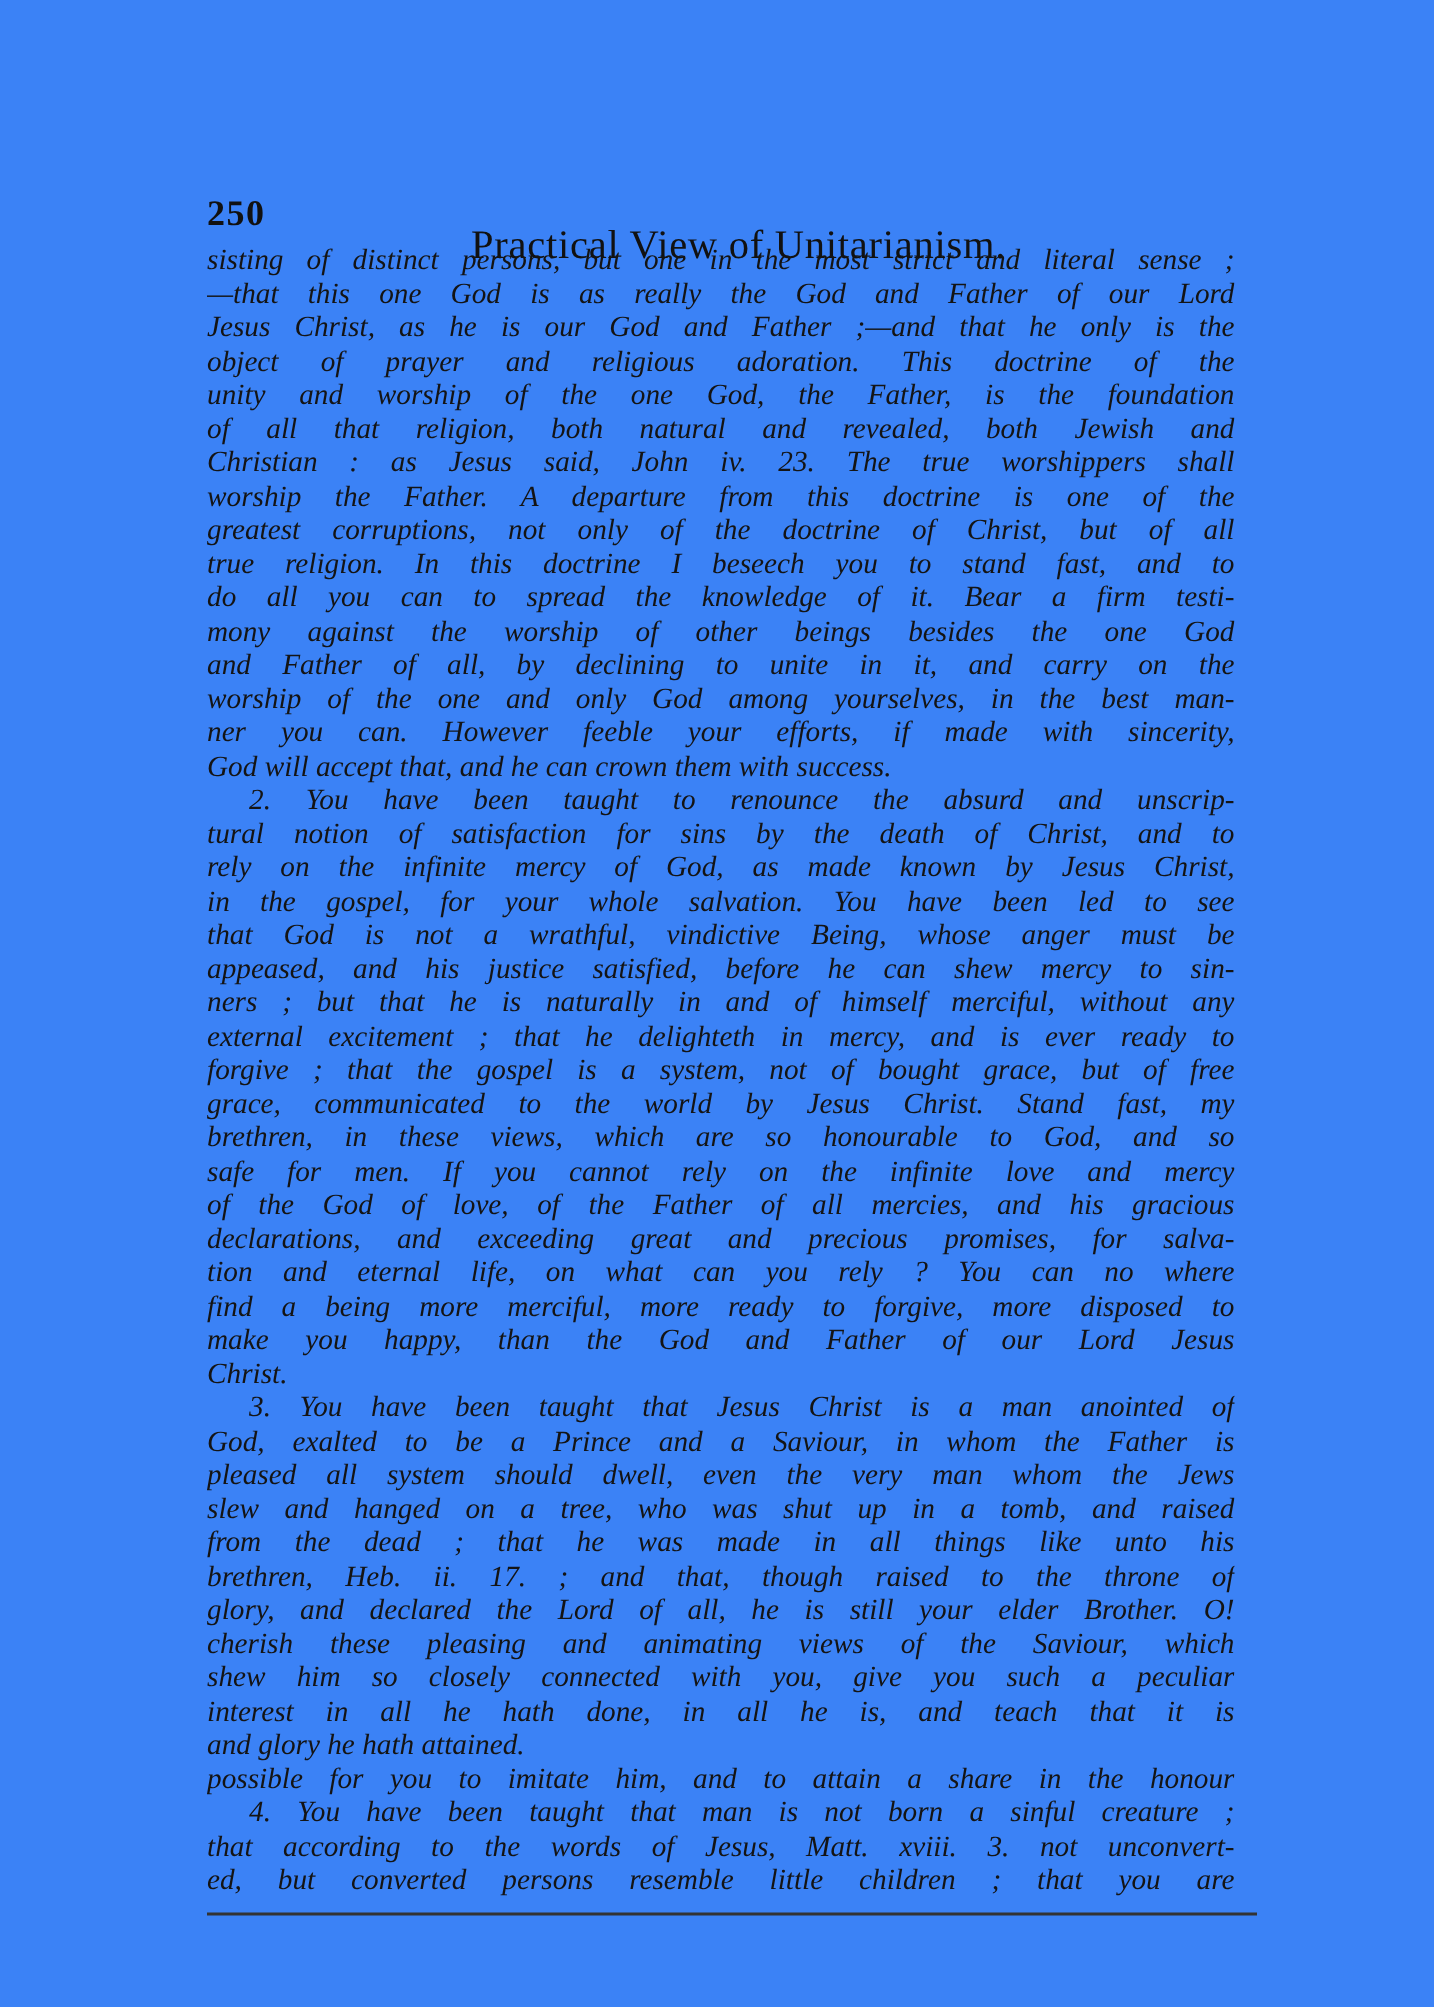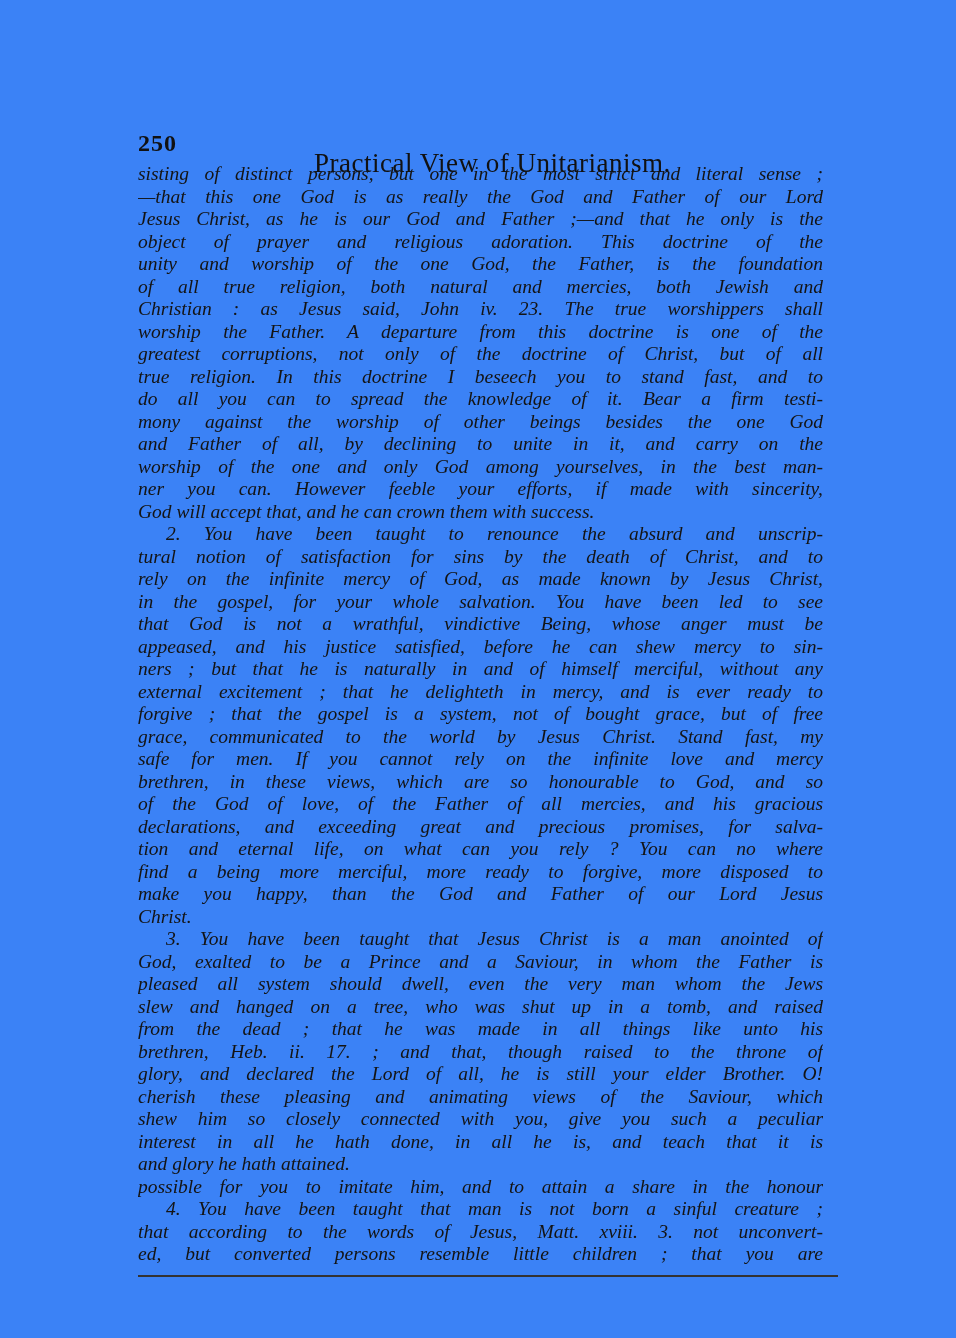--- a/index.html
+++ b/index.html
@@ -22,43 +22,43 @@
     <span class="page-num">250</span>
     <span class="running-title">Practical View of Unitarianism.</span>
   </div>
 
   <div class="body-text" id="body-text">
       <div class="line">sisting of distinct persons, but one in the most strict and literal sense ;</div>
       <div class="line">—that this one God is as really the God and Father of our Lord</div>
       <div class="line">Jesus Christ, as he is our God and Father ;—and that he only is the</div>
       <div class="line">object of prayer and religious adoration.   This doctrine of the</div>
       <div class="line">unity and worship of the one God, the Father, is the foundation</div>
-      <div class="line">of all true religion, both natural and mercies, both Jewish and</div>
+      <div class="line">of all that religion, both natural and revealed, both Jewish and</div>
       <div class="line">Christian : as Jesus said, John iv. 23. The true worshippers shall</div>
       <div class="line">worship the Father.  A departure from this doctrine is one of the</div>
       <div class="line">greatest corruptions, not only of the doctrine of Christ, but of all</div>
       <div class="line">true religion.  In this doctrine I beseech you to stand fast, and to</div>
       <div class="line">do all you can to spread the knowledge of it.  Bear a firm testi-</div>
       <div class="line">mony against the worship of other beings besides the one God</div>
       <div class="line">and Father of all, by declining to unite in it, and carry on the</div>
       <div class="line">worship of the one and only God among yourselves, in the best man-</div>
       <div class="line">ner you can.  However feeble your efforts, if made with sincerity,</div>
       <div class="line last">God will accept that, and he can crown them with success.</div>
       <div class="line indent">2. You have been taught to renounce the absurd and unscrip-</div>
       <div class="line">tural notion of satisfaction for sins by the death of Christ, and to</div>
       <div class="line">rely on the infinite mercy of God, as made known by Jesus Christ,</div>
       <div class="line">in the gospel, for your whole salvation.  You have been led to see</div>
       <div class="line">that God is not a wrathful, vindictive Being, whose anger must be</div>
       <div class="line">appeased, and his justice satisfied, before he can shew mercy to sin-</div>
       <div class="line">ners ; but that he is naturally in and of himself merciful, without any</div>
       <div class="line">external excitement ; that he delighteth in mercy, and is ever ready to</div>
       <div class="line">forgive ; that the gospel is a system, not of bought grace, but of free</div>
       <div class="line">grace, communicated to the world by Jesus Christ.  Stand fast, my</div>
+      <div class="line">brethren, in these views, which are so honourable to God, and so</div>
       <div class="line">safe for men.  If you cannot rely on the infinite love and mercy</div>
-      <div class="line">brethren, in these views, which are so honourable to God, and so</div>
       <div class="line">of the God of love, of the Father of all mercies, and his gracious</div>
       <div class="line">declarations, and exceeding great and precious promises, for salva-</div>
       <div class="line">tion and eternal life, on what can you rely ?  You can no where</div>
       <div class="line">find a being more merciful, more ready to forgive, more disposed to</div>
       <div class="line">make you happy, than the God and Father of our Lord Jesus</div>
       <div class="line last">Christ.</div>
       <div class="line indent">3. You have been taught that Jesus Christ is a man anointed of</div>
       <div class="line">God, exalted to be a Prince and a Saviour, in whom the Father is</div>
       <div class="line">pleased all system should dwell, even the very man whom the Jews</div>
       <div class="line">slew and hanged on a tree, who was shut up in a tomb, and raised</div>

